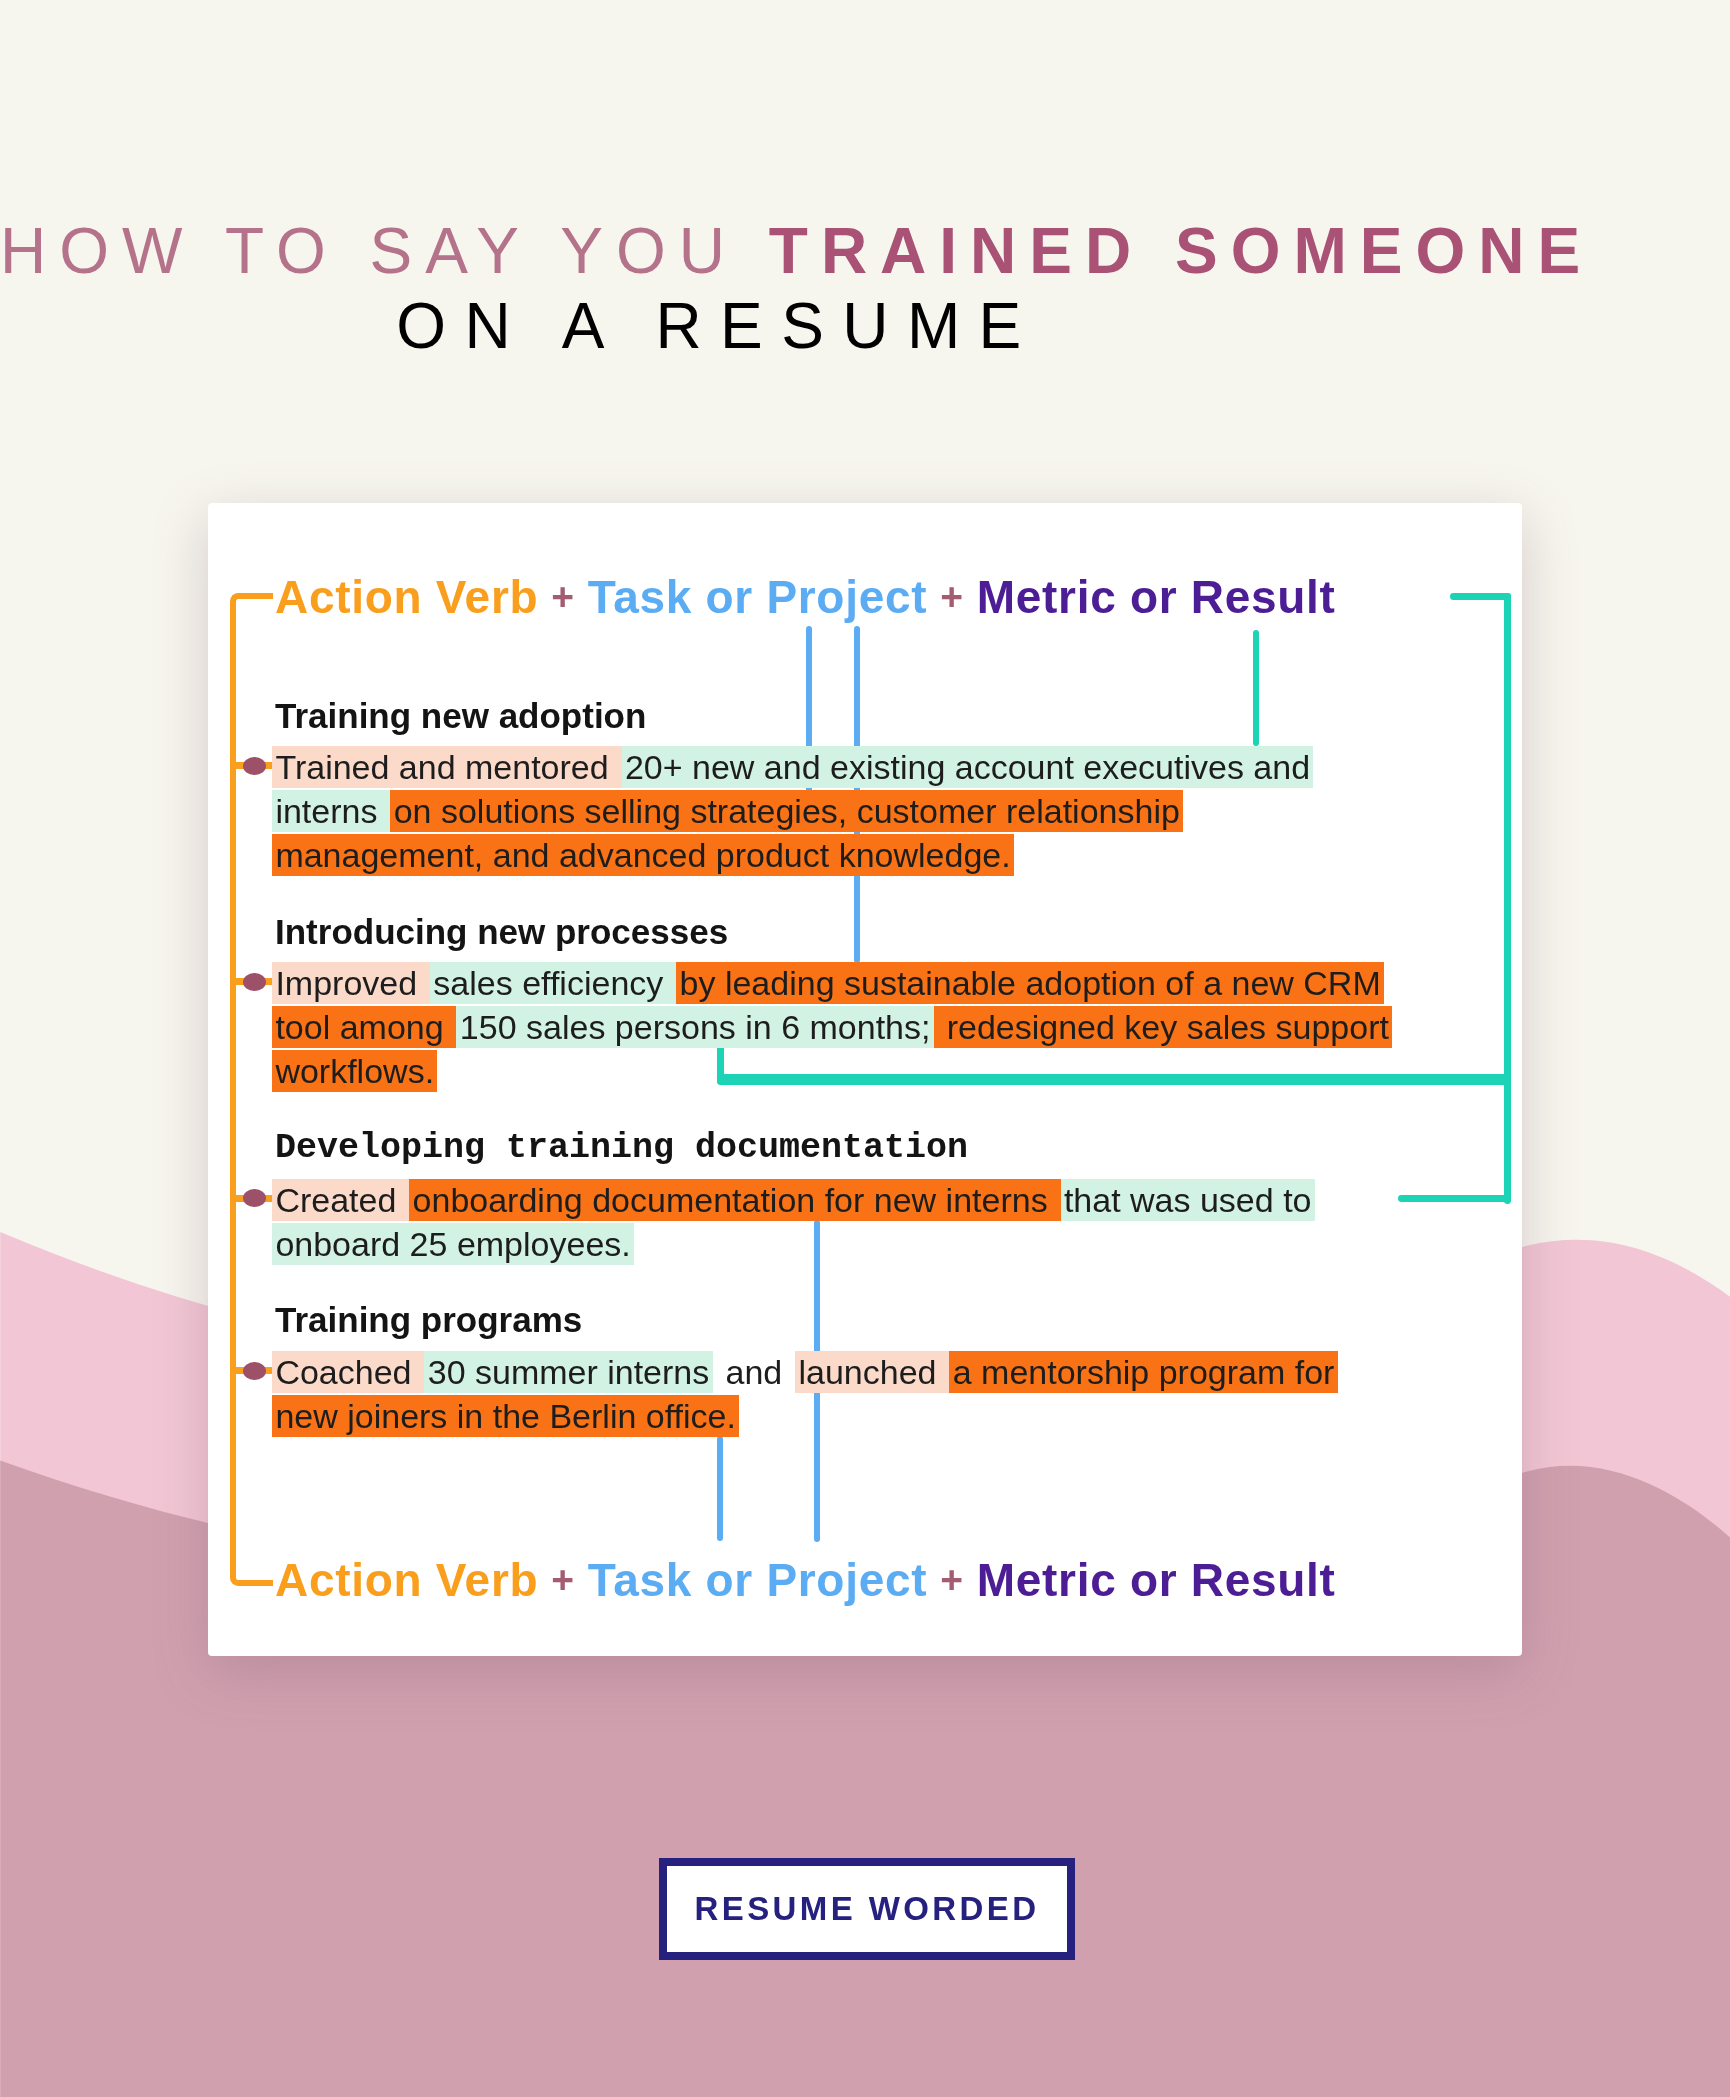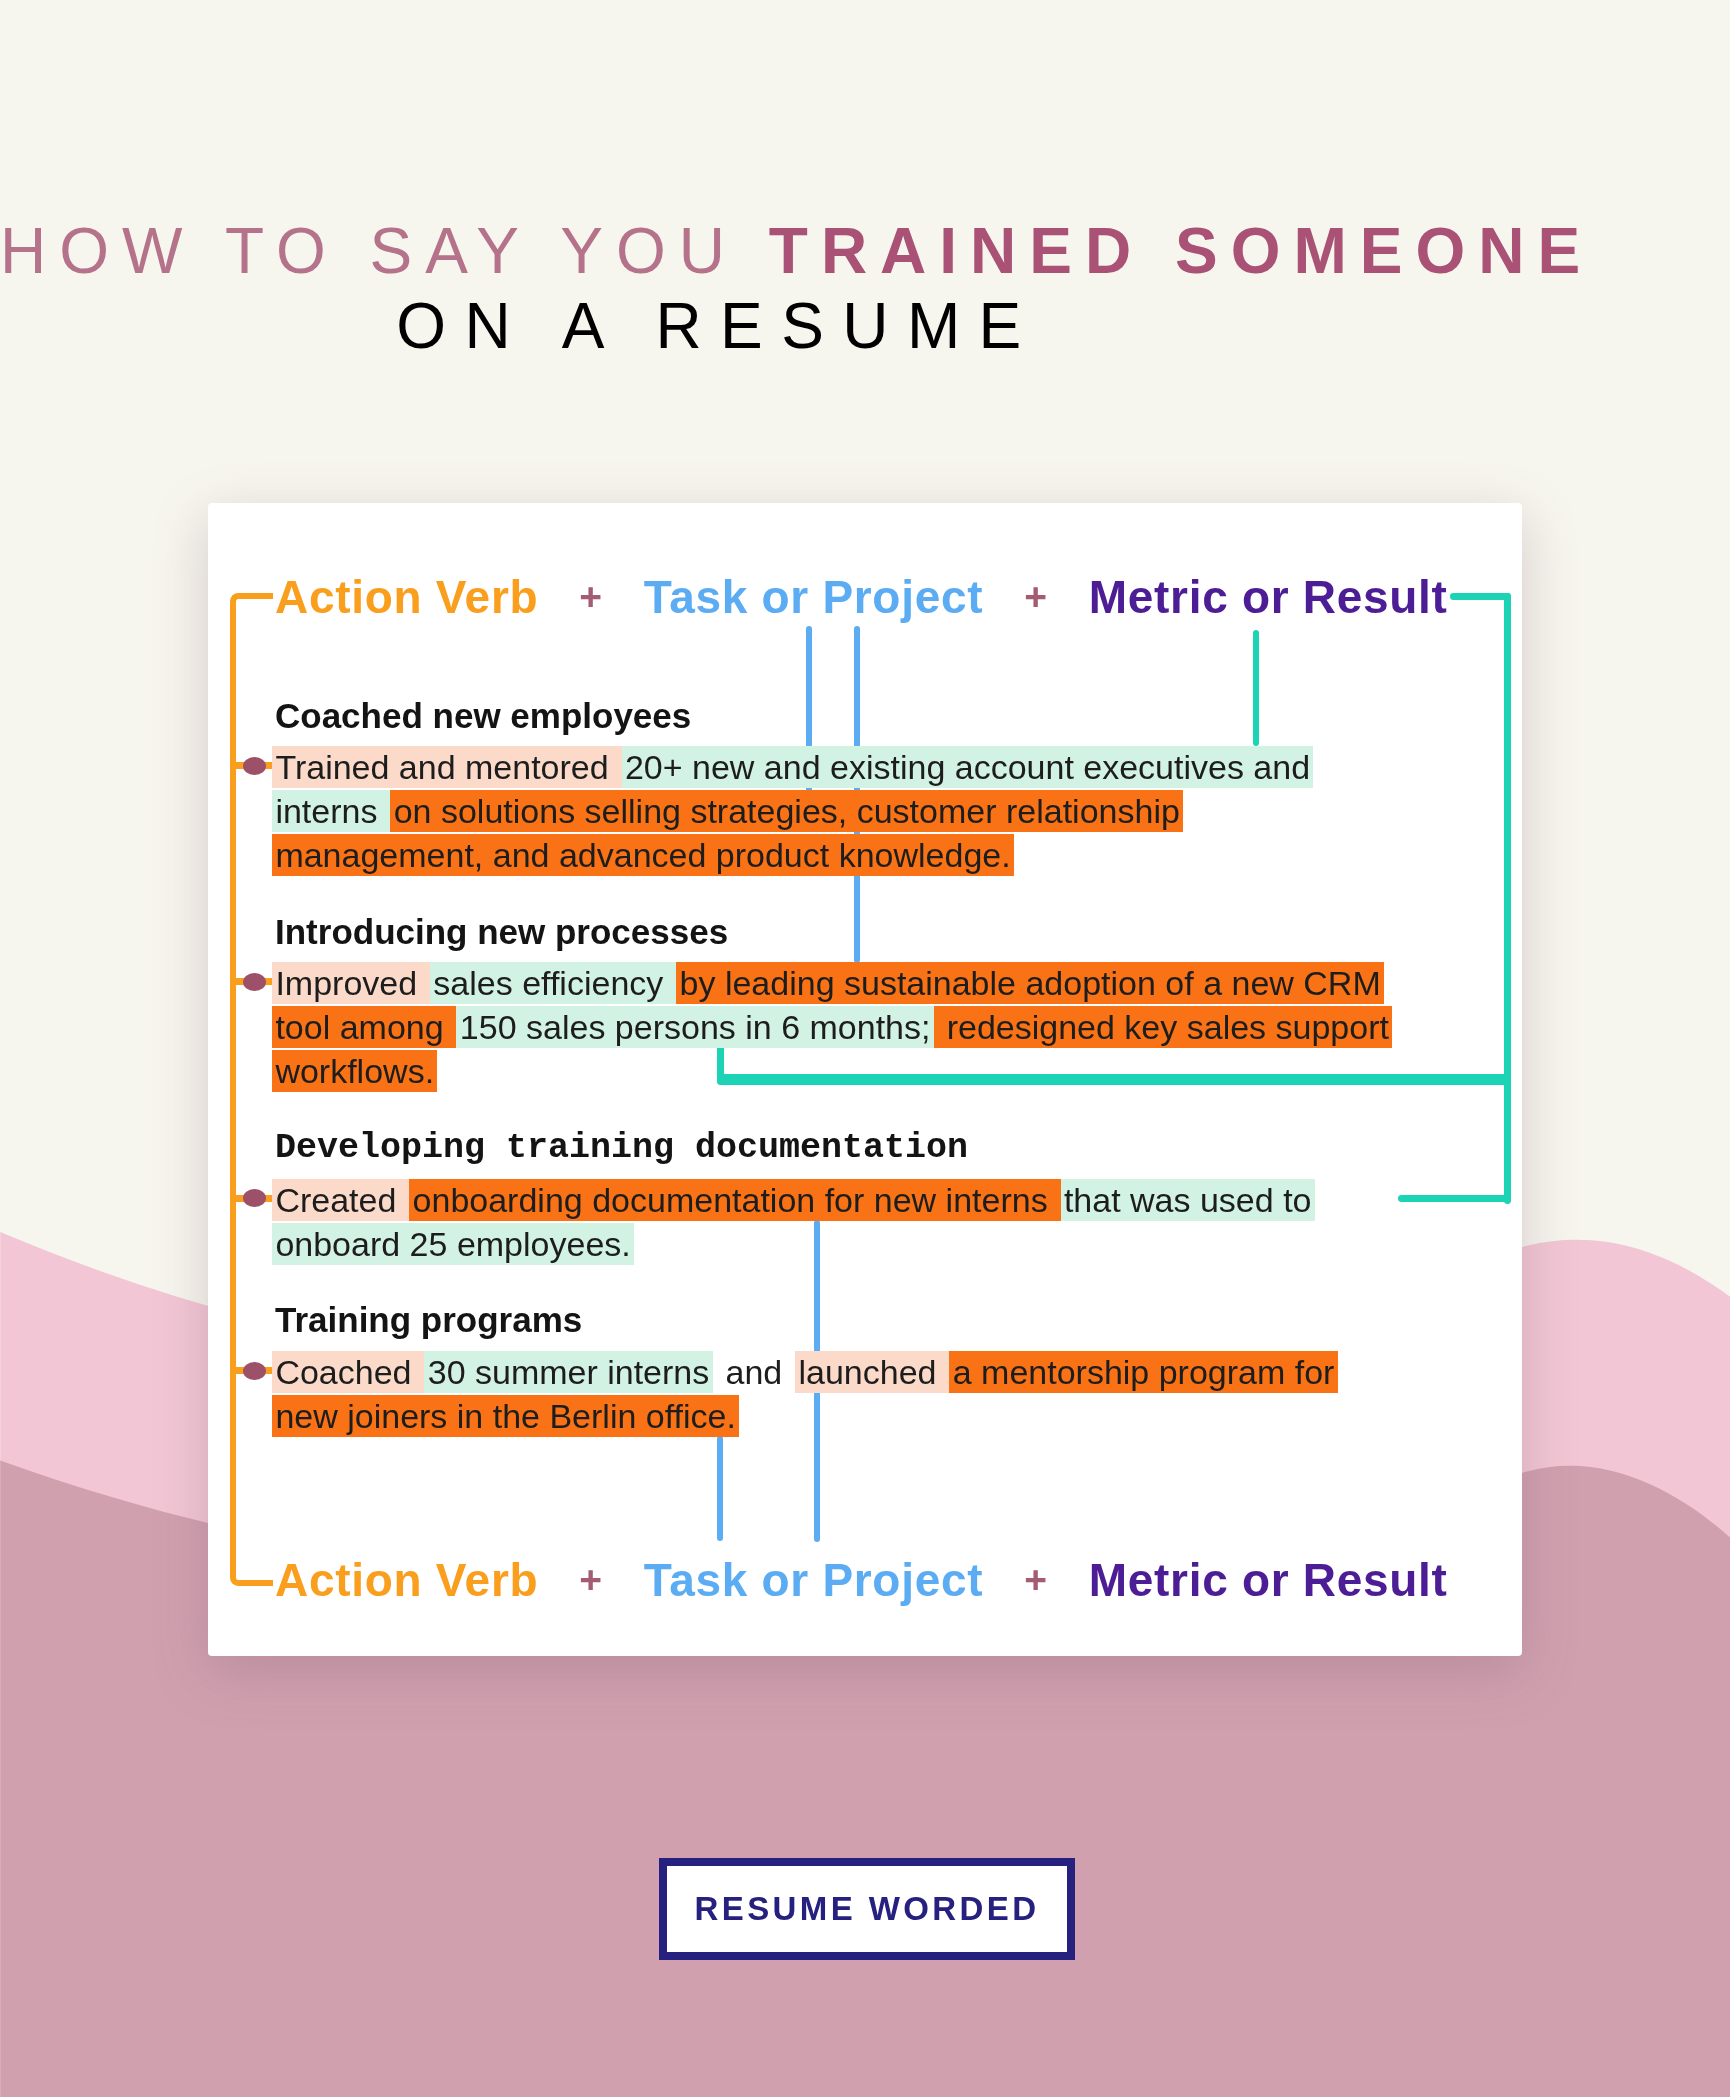--- a/index.html
+++ b/index.html
@@ -15,21 +15,21 @@
   #title-line1 .t-bold{font-weight:800;color:#A95275;}
   #title-line2{top:291px;font-size:64px;line-height:71px;letter-spacing:18.4px;color:#000000;}
   
   #card{
     position:absolute;left:208px;top:503px;width:1314px;height:1153px;
     background:#ffffff;border-radius:4.1px;z-index:1;
     box-shadow:0 16.3px 54px rgba(130,95,110,.28);
   }
   
   .formula-row{
-    position:absolute;left:67px;display:flex;align-items:center;column-gap:41px;
+    position:absolute;left:67px;display:flex;align-items:center;column-gap:13px;
     font-weight:700;font-size:46px;line-height:56px;letter-spacing:0.7px;white-space:pre;
   }
   #formula-top{top:66px;}
   #formula-bottom{top:1049px;}
   .f-action{color:#F99E1D;}
   .f-task{color:#5BACF3;}
   .f-metric{color:#4c1d95;}
   .f-plus{color:#A35C71;font-size:39px;}
   
   .sec-heading{position:absolute;left:67px;font-size:35px;font-weight:700;color:#141414;line-height:42px;white-space:pre;}
@@ -99,21 +99,21 @@
     <div class="blue-line" style="left:606px;top:717px;height:322px;"></div>
     <div class="blue-line" style="left:509px;top:933px;height:105px;"></div>
 
     <div class="teal" style="left:1045px;top:127px;width:6.1px;height:116px;"></div>
     <div class="teal" style="left:1242px;top:90px;width:61px;height:6.8px;"></div>
     <div class="teal" style="left:1296px;top:90px;width:6.8px;height:611px;"></div>
     <div class="teal" style="left:1190px;top:692px;width:113px;height:6.8px;"></div>
     <div class="teal" style="left:509px;top:571px;width:794px;height:11px;"></div>
     <div class="teal" style="left:509px;top:540px;width:6.8px;height:38px;"></div>
 
-    <div class="sec-heading" style="top:192px;">Coached new employees</div>
+    <div class="sec-heading" style="top:192px;">Training new adoption</div>
     <div class="sec-lines" style="top:242px;">
       <div class="line"><span class="seg hl-peach">Trained and mentored </span><span class="seg hl-mint">20+ new and existing account executives and</span></div>
       <div class="line"><span class="seg hl-mint">interns </span><span class="seg hl-blue">on solutions selling strategies, customer relationship</span></div>
       <div class="line"><span class="seg hl-blue">management, and advanced product knowledge.</span></div>
     </div>
 
     <div class="sec-heading" style="top:408px;">Introducing new processes</div>
     <div class="sec-lines" style="top:458px;">
       <div class="line"><span class="seg hl-peach">Improved </span><span class="seg hl-mint">sales efficiency </span><span class="seg hl-blue">by leading sustainable adoption of a new CRM</span></div>
       <div class="line"><span class="seg hl-blue">tool among </span><span class="seg hl-mint">150 sales persons in 6 months;</span><span class="seg hl-blue"> redesigned key sales support</span></div>

